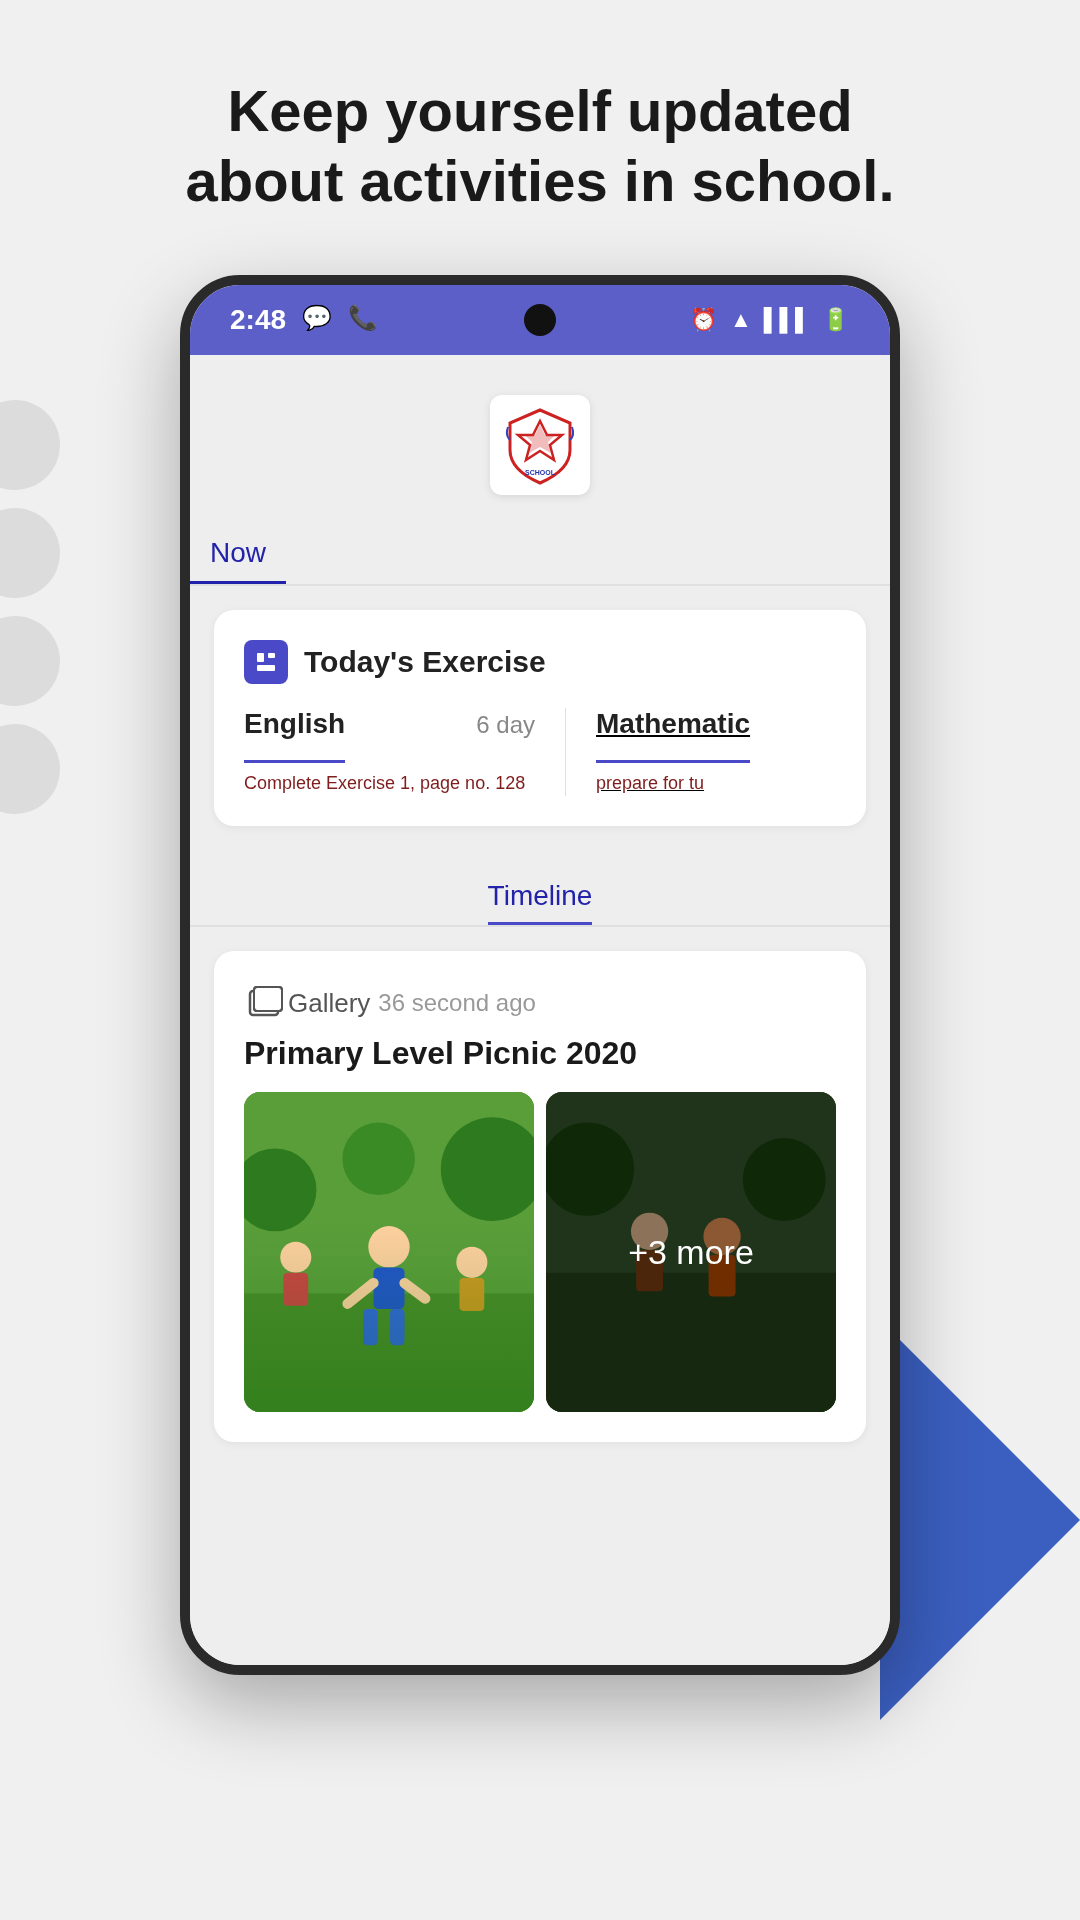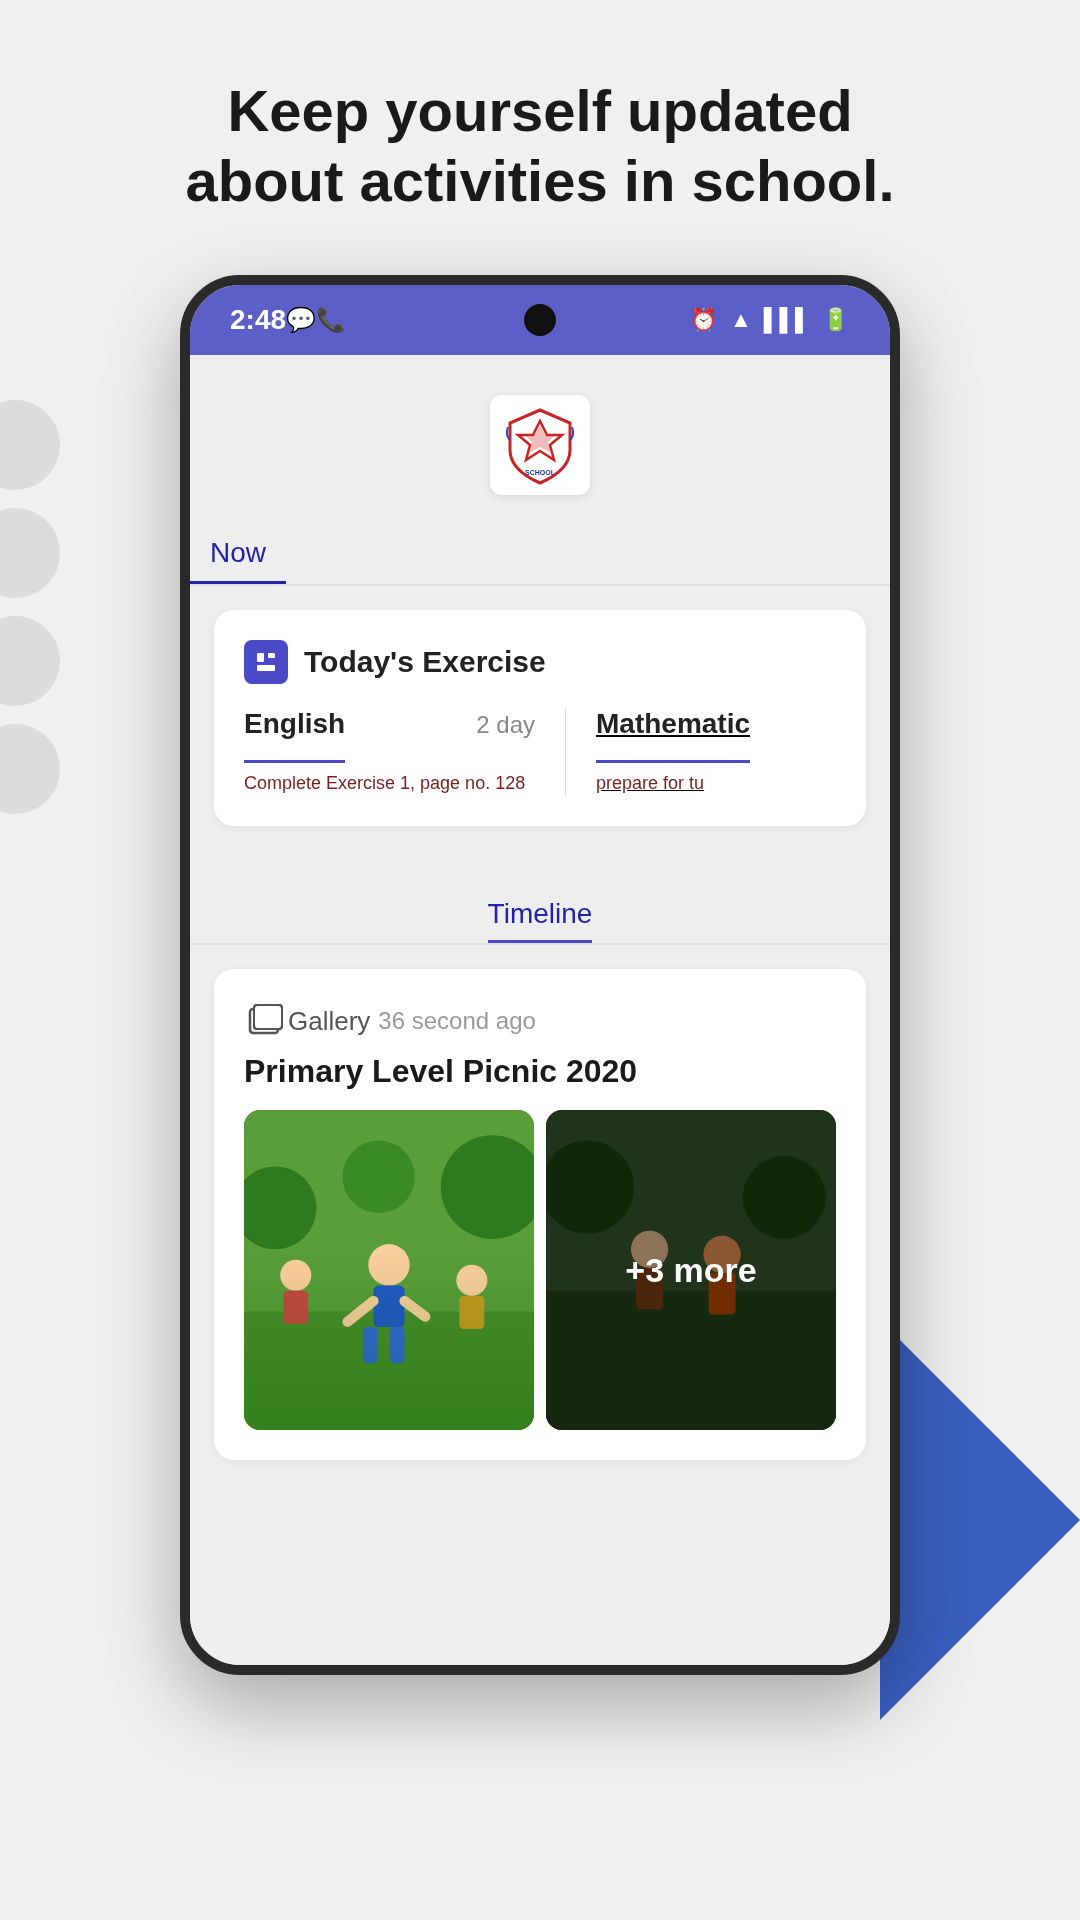--- a/index.html
+++ b/index.html
@@ -92,22 +92,21 @@
       width: 32px;
       height: 32px;
       background: #111;
       border-radius: 50%;
       top: 50%;
       margin-top: -16px;
     }
 
     .status-left {
       display: flex;
-      align-items: center;
-      gap: 0;
+      gap: 16px;
     }
 
     .status-right {
       display: flex;
       align-items: center;
       gap: 12px;
       font-size: 22px;
     }
 
     
@@ -262,21 +261,20 @@
       align-items: center;
       padding: 30px 0 0 0;
     }
 
     .timeline-tab {
       font-size: 28px;
       color: #2222aa;
       padding-bottom: 10px;
       border-bottom: 3px solid #4a4ac8;
       margin-bottom: 0;
-      margin-top: 18px;
     }
 
     
     .timeline-card {
       background: white;
       border-radius: 20px;
       margin: 24px 24px;
       padding: 30px;
       box-shadow: 0 2px 10px rgba(0,0,0,0.06);
     }
@@ -360,21 +358,21 @@
       bottom: 0;
       background: rgba(0,0,0,0.45);
       display: flex;
       align-items: center;
       justify-content: center;
     }
 
     .img-more-text {
       color: white;
       font-size: 34px;
-      font-weight: 700;
+      font-weight: 400;
     }
 
     
     .calendar-card {
       background: white;
       border-radius: 20px;
       margin: 0 24px 24px 24px;
       padding: 30px;
       box-shadow: 0 2px 10px rgba(0,0,0,0.06);
     }
@@ -481,21 +479,21 @@
           </svg>
         </div>
         <span class="card-title">Today's Exercise</span>
       </div>
 
       <div class="homework-row">
 
         <div class="homework-item">
           <div class="homework-item-header">
             <span class="subject-title">English</span>
-            <span class="due-days">2 day</span>
+            <span class="due-days">6 day</span>
           </div>
           <p class="homework-desc">Complete Exercise 1, page no. 128</p>
         </div>
 
         <div class="divider-vertical"></div>
 
         <div class="homework-item-partial">
           <div class="homework-item-header">
             <span class="subject-title">Mathematic</span>
           </div>

